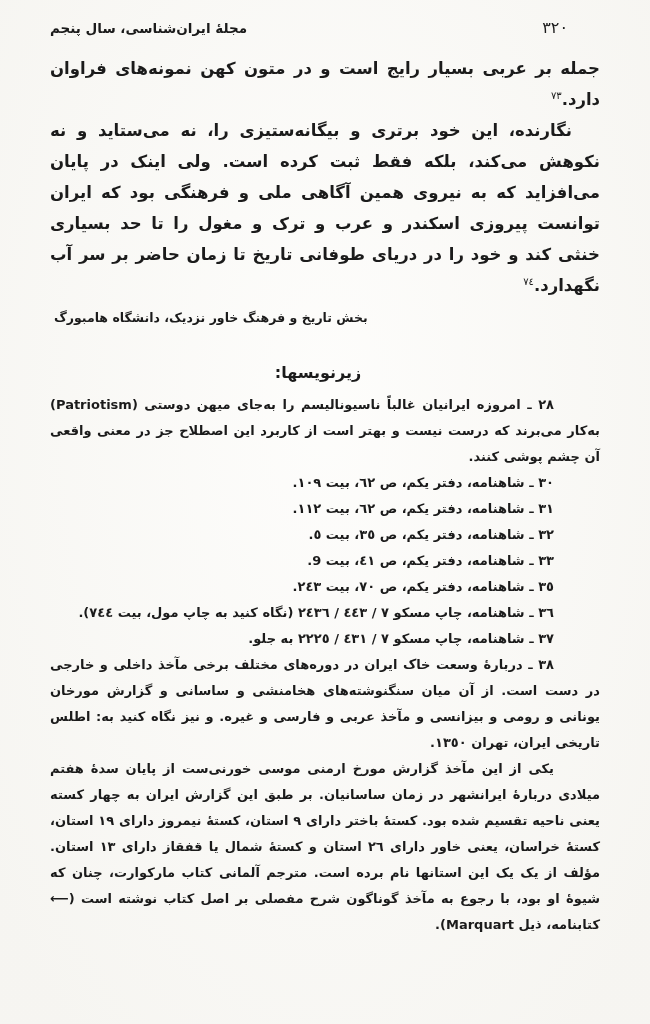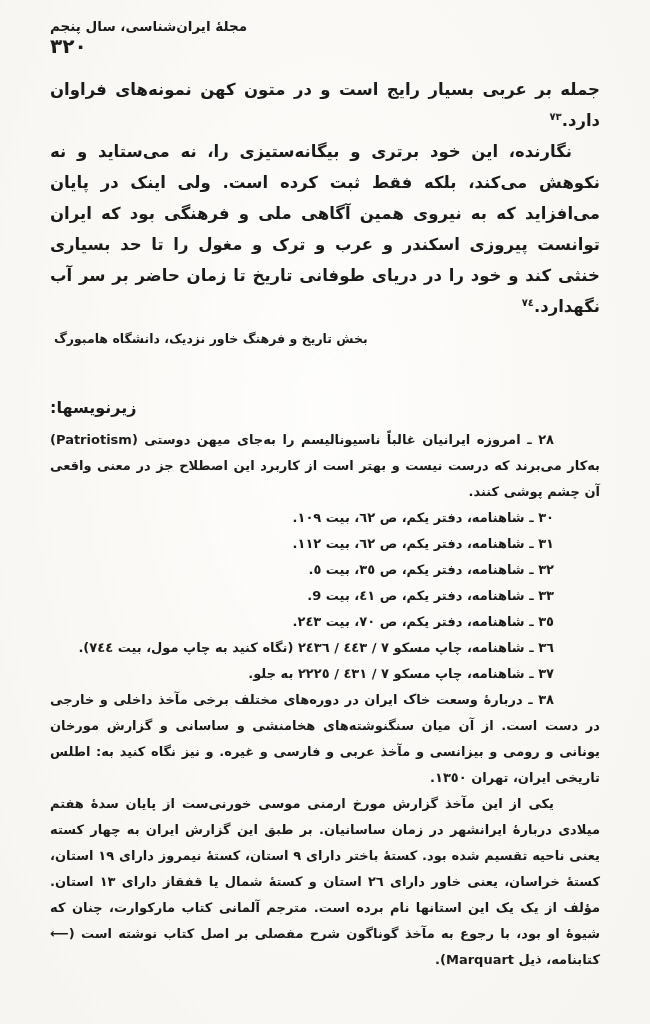--- a/index.html
+++ b/index.html
@@ -14,64 +14,63 @@
     padding: 18px 50px 10px 50px;
     background:
       radial-gradient(ellipse at 50% 40%, rgba(255,255,255,0.6), rgba(0,0,0,0.02) 90%),
       #fbfaf6;
     overflow: hidden;
   }
   header.page-header {
     direction: ltr;
     display: flex;
     justify-content: space-between;
-    align-items: flex-start;
+    align-items: center;
     padding: 0 4px 0 0;
-    flex-direction: column;
   }
   .journal-title {
     direction: rtl;
     font-size: 13.5px;
     font-weight: 700;
   }
   .page-number {
-    font-size: 20px;
-    font-weight: 700;
+    font-size: 16px;
+    font-weight: 400;
     letter-spacing: 1px;
     padding-right: 28px;
   }
   main.body-text {
     direction: rtl;
     margin-top: 16px;
     font-size: 16.5px;
     font-weight: 700;
     line-height: 31px;
     text-align: justify;
   }
   p.body-p { text-indent: 0; }
   p.body-p.indented { text-indent: 28px; }
   sup.fn-ref {
     font-size: 10px;
-    font-weight: 700;
+    font-weight: 400;
     line-height: 0;
     vertical-align: super;
     margin-top: 12px;
   }
   .affiliation {
     direction: rtl;
     text-align: left;
     margin-top: 1px;
     padding-left: 4px;
     font-size: 12.5px;
     font-weight: 700;
   }
   .footnotes-heading {
     direction: rtl;
-    text-align: left;
-    margin-top: 44px;
+    text-align: center;
+    margin-top: 30px;
     padding-right: 14px;
     font-size: 16px;
     font-weight: 700;
   }
   .footnotes-list {
     direction: rtl;
     margin-top: 10px;
     font-size: 13px;
     font-weight: 600;
     line-height: 26px;

